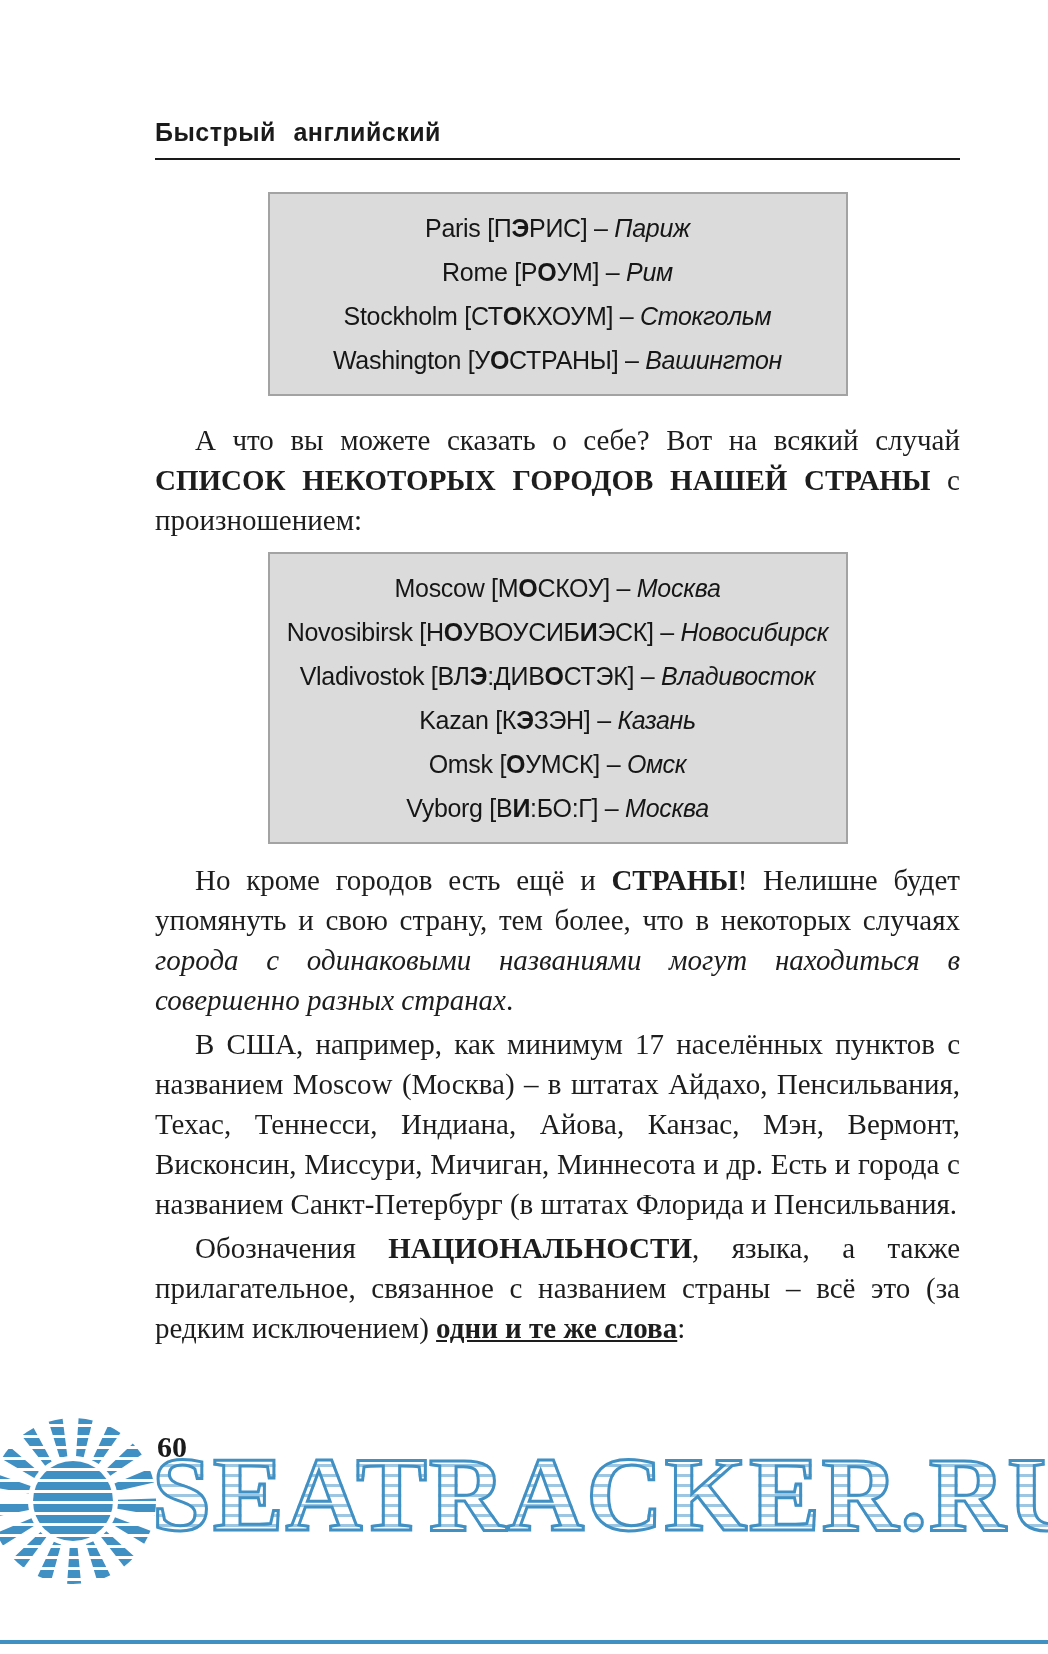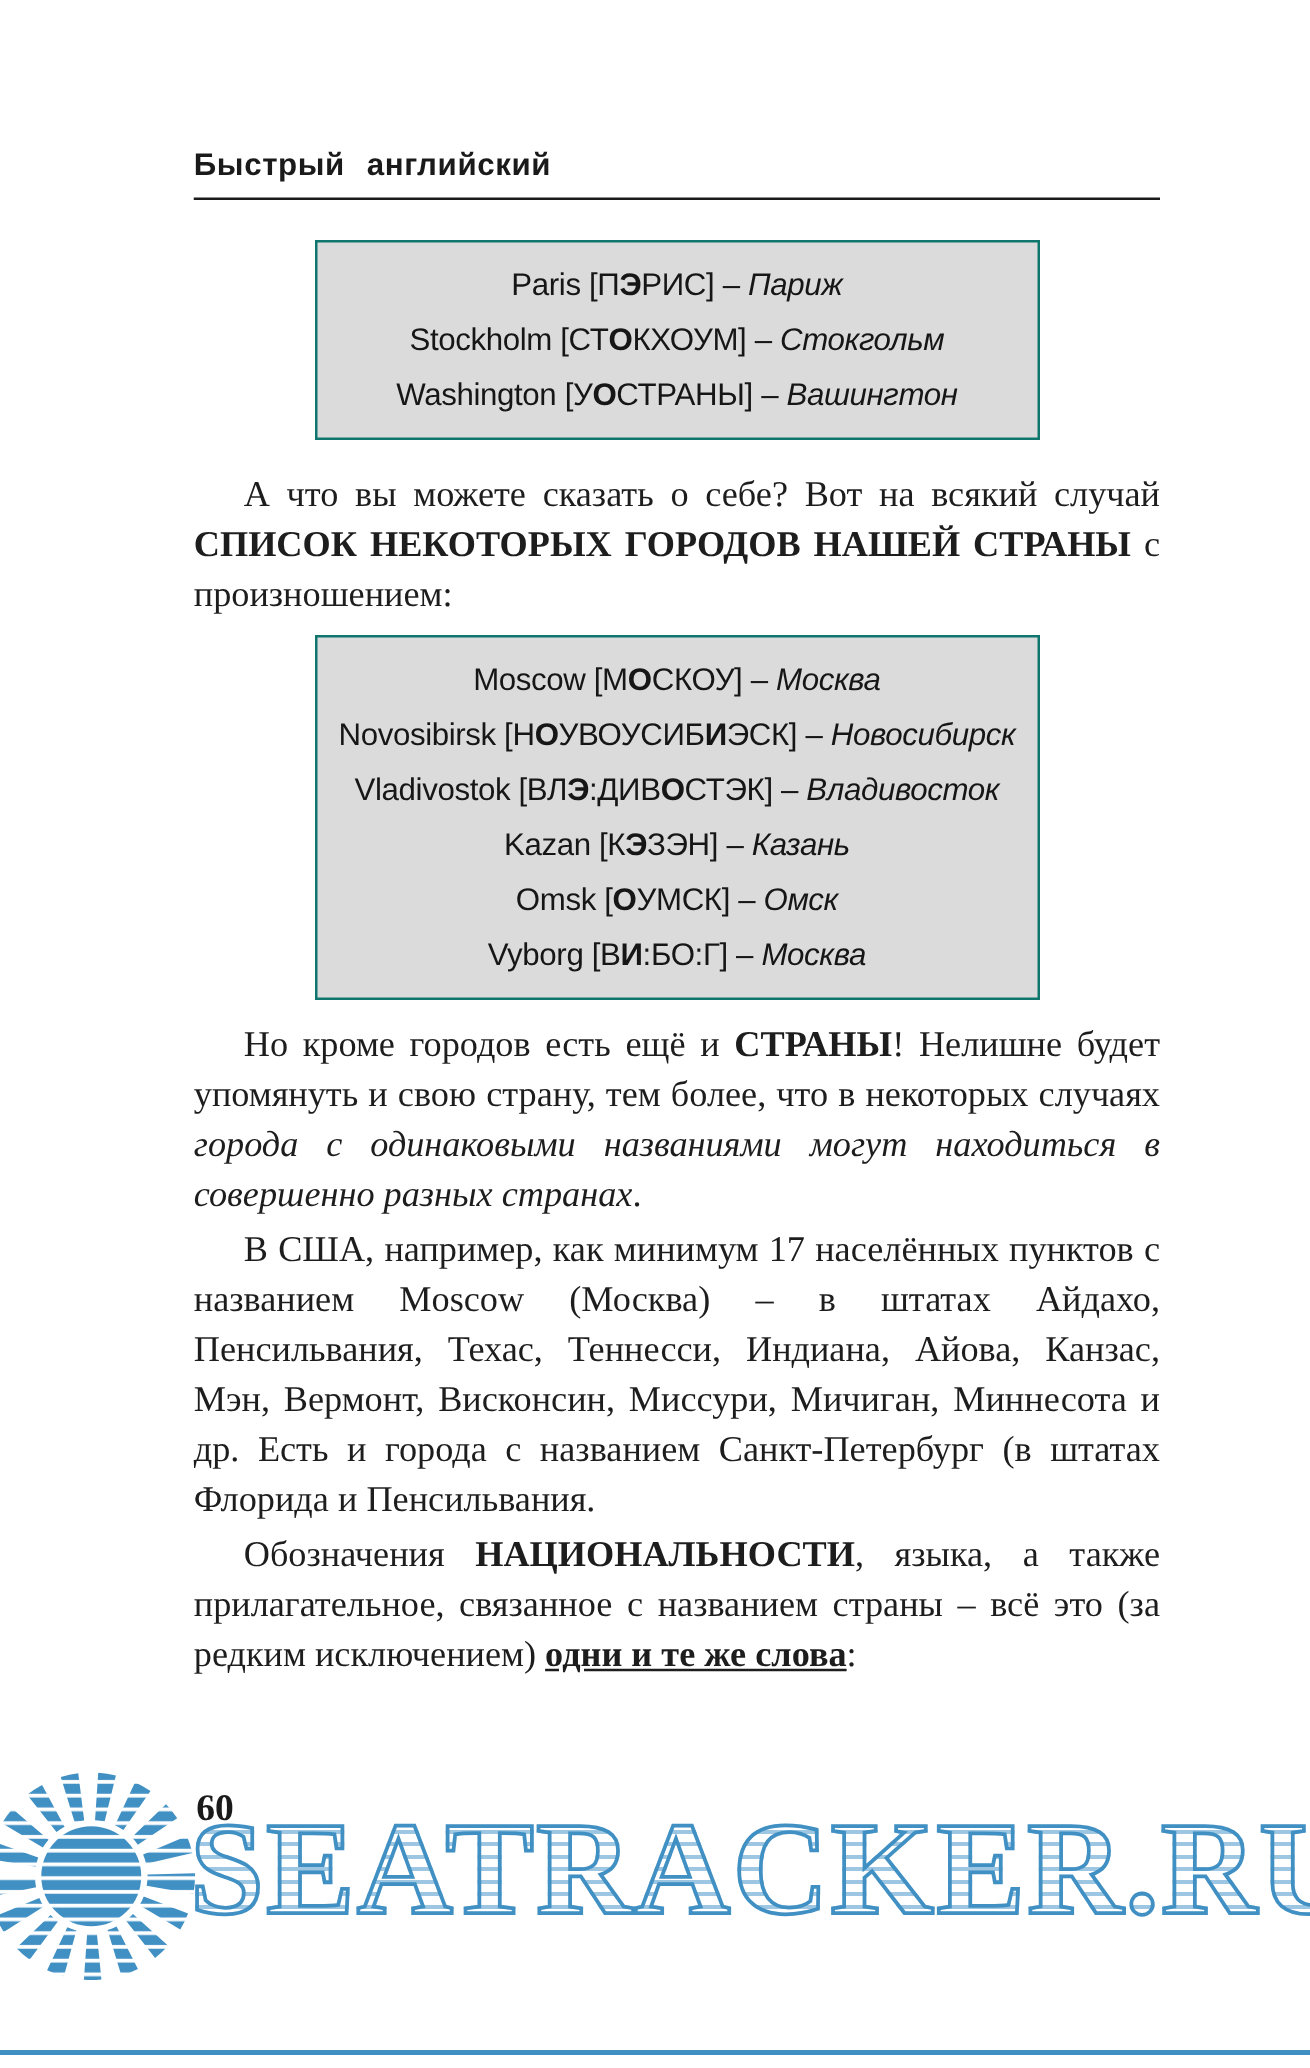--- a/index.html
+++ b/index.html
@@ -3,34 +3,34 @@
 <meta charset="utf-8">
 <style>
   * { margin: 0; padding: 0; box-sizing: border-box; }
   html, body { background: #ffffff; }
   body {
     width: 1048px; height: 1654px;
     position: relative; overflow: hidden;
     font-family: "Liberation Serif", serif;
     color: #1d1d1d;
   }
-  .page { width: 100%; height: 100%; padding: 118px 120px 0 155px; position: relative; }
+  .page { width: 100%; height: 100%; padding: 118px 88px 0 155px; position: relative; }
 
   
   .rh-title {
     font-family: "Liberation Sans", sans-serif;
     font-weight: bold; font-size: 25px; letter-spacing: 0.5px; word-spacing: 10px;
     color: #1a1a1a;
   }
   .rh-rule { height: 2px; background: #1a1a1a; margin-top: 11px; }
 
   
   .pron-box {
     width: 580px; margin: 32px auto 0;
-    background: #dbdbdb; border: 2px solid #0f766e;
+    background: #dbdbdb; border: 2px solid #a3a3a3;
     padding: 12px 12px;
     text-align: center;
     font-family: "Liberation Sans", sans-serif;
     font-size: 25px; letter-spacing: -0.3px; color: #161616;
   }
   .pron-row { line-height: 44px; }
   .pron-box.second { margin-top: 12px; }
 
   
   .para {
@@ -75,20 +75,21 @@
 
 <div class="page">
 
   <header>
     <div class="rh-title">Быстрый английский</div>
     <div class="rh-rule"></div>
   </header>
 
   <section class="pron-box">
     <div class="pron-row"><span>Paris [П</span><span class="b">Э</span><span>РИС] – </span><span class="i">Париж</span></div>
+    <div class="pron-row"><span>Rome [Р</span><span class="b">О</span><span>УМ] – </span><span class="i">Рим</span></div>
     <div class="pron-row"><span>Stockholm [СТ</span><span class="b">О</span><span>КХОУМ] – </span><span class="i">Стокгольм</span></div>
     <div class="pron-row"><span>Washington [У</span><span class="b">О</span><span>СТРАНЫ] – </span><span class="i">Вашингтон</span></div>
   </section>
 
   <p class="para first-after-rule"><span>А что вы можете сказать о себе? Вот на всякий случай </span><span class="b">СПИСОК НЕКОТОРЫХ ГОРОДОВ НАШЕЙ СТРАНЫ</span><span> с произношением:</span></p>
 
   <section class="pron-box second">
     <div class="pron-row"><span>Moscow [М</span><span class="b">О</span><span>СКОУ] – </span><span class="i">Москва</span></div>
     <div class="pron-row"><span>Novosibirsk [Н</span><span class="b">О</span><span>УВОУСИБ</span><span class="b">И</span><span>ЭСК] – </span><span class="i">Новосибирск</span></div>
     <div class="pron-row"><span>Vladivostok [ВЛ</span><span class="b">Э</span><span>:ДИВ</span><span class="b">О</span><span>СТЭК] – </span><span class="i">Владивосток</span></div>

